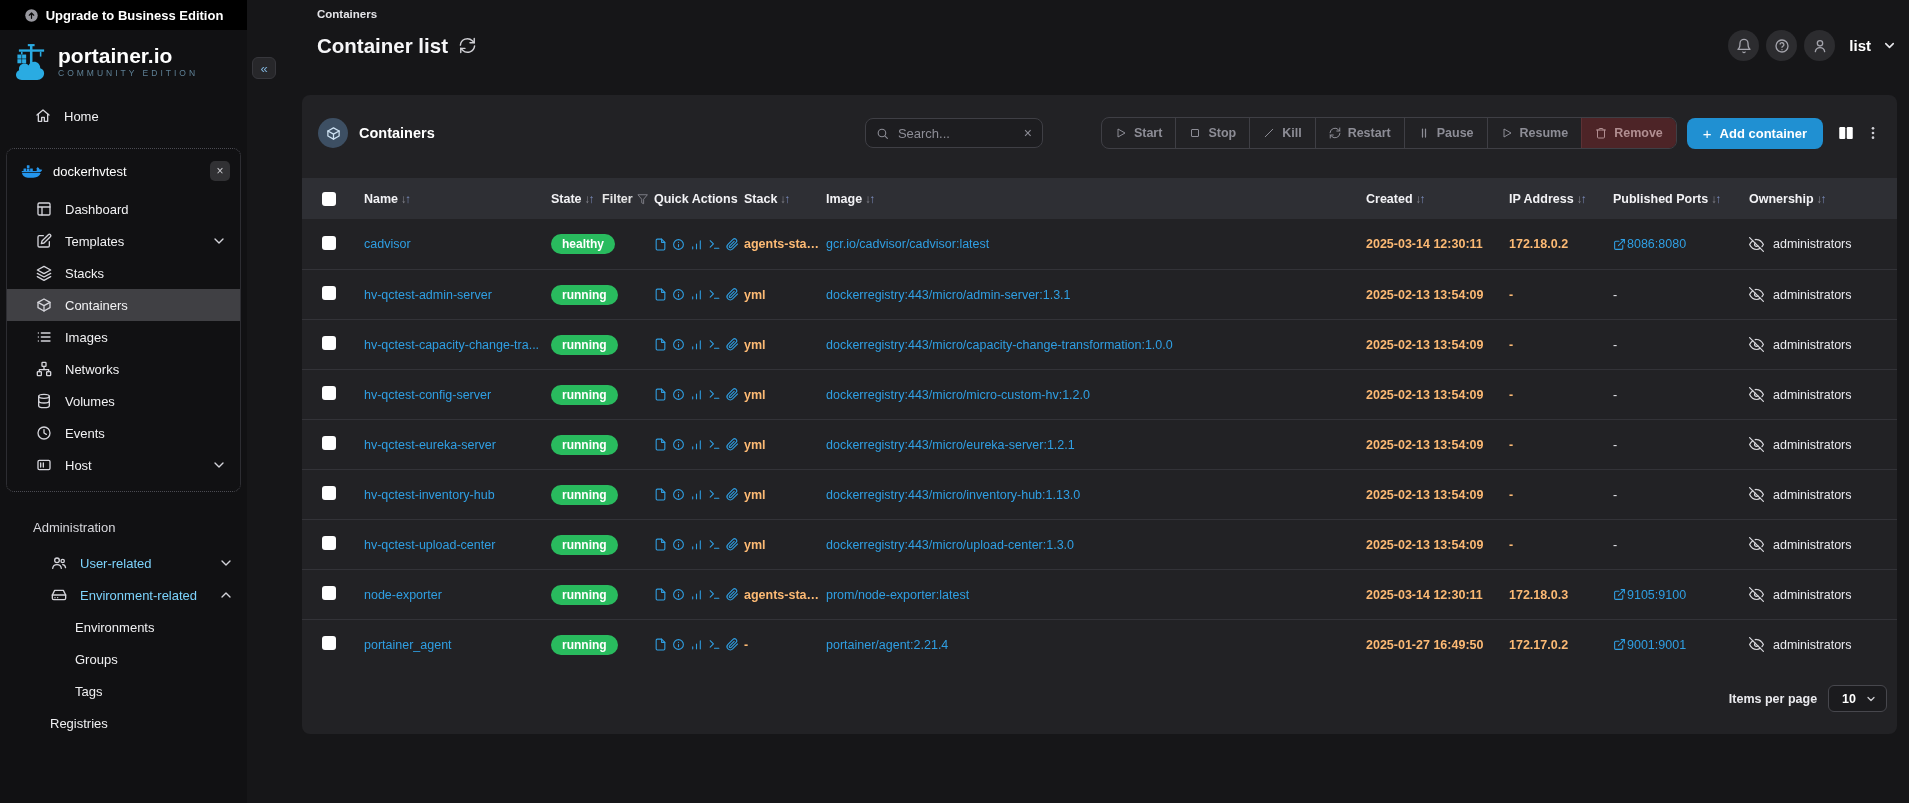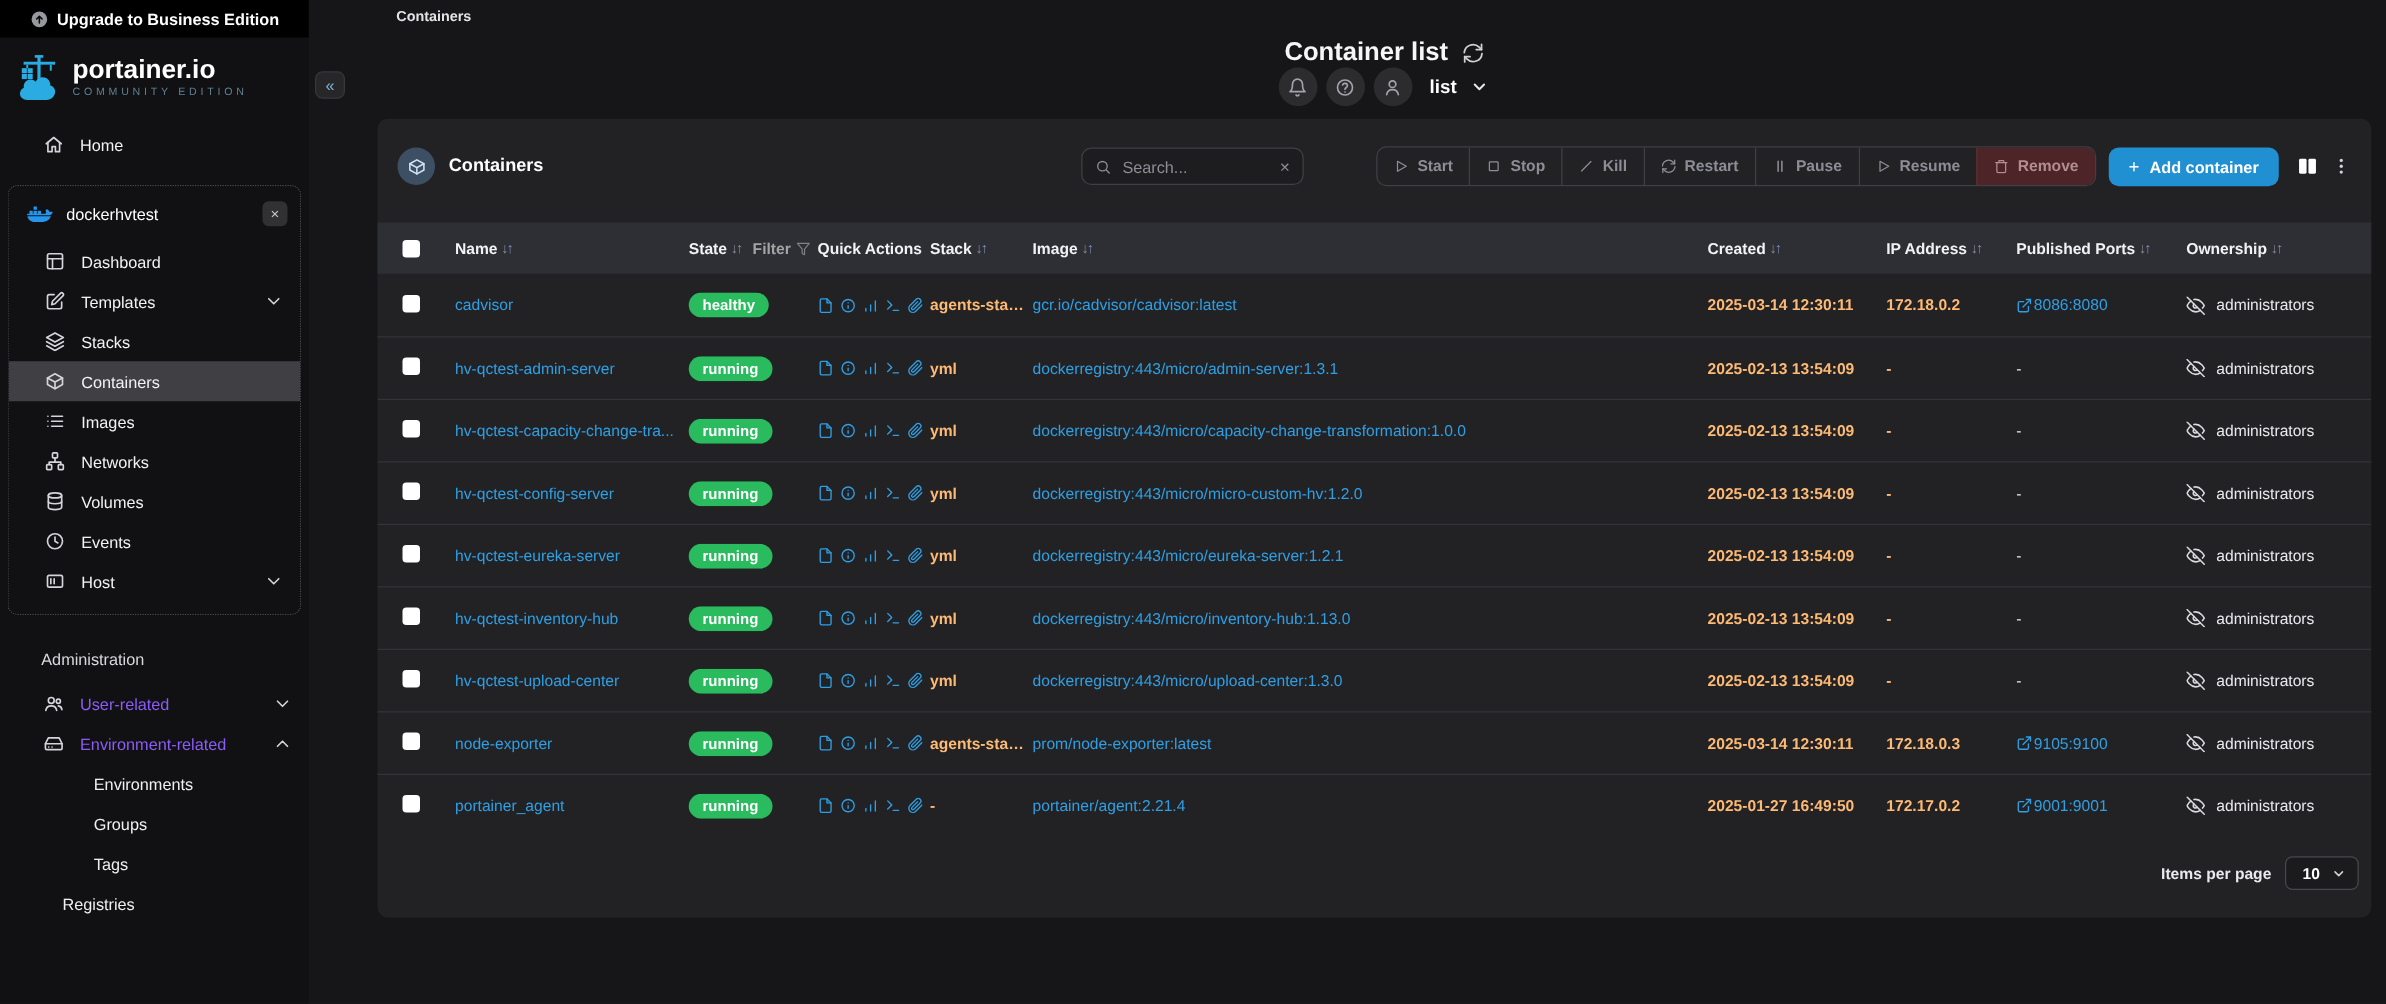--- a/index.html
+++ b/index.html
@@ -32,30 +32,30 @@
   .whale-icon { width:22px; height:16px; color:#2496ed; }
   .env-close { margin-left:auto; width:20px; height:20px; border-radius:5px; background:#313134; color:#c9c9ce;
                display:flex; align-items:center; justify-content:center; font-size:12px; cursor:pointer; }
   .env-item { display:flex; align-items:center; gap:13px; height:32px; padding-left:29px;
               font-size:13px; color:#f2f2f4; cursor:pointer; }
   .env-item svg { width:16px; height:16px; flex:0 0 16px; color:#d4d4da; }
   .env-item.active { background:#404044; }
   .chev { margin-left:auto; margin-right:13px; width:14px; height:14px; color:#cfcfd4; }
   .chev.up { transform:rotate(180deg); }
   .admin-label { margin:28px 0 12px 33px; font-size:13px; color:#d8d8dd; }
-  .admin-item { display:flex; align-items:center; gap:13px; height:32px; padding-left:35px;
-                font-size:13px; color:#8b5cf6; cursor:pointer; }
+  .admin-item { display:flex; align-items:center; gap:13px; height:32px; padding-left:51px;
+                font-size:13px; color:#7dd3fc; cursor:pointer; }
   .admin-item svg { width:16px; height:16px; flex:0 0 16px; color:#d4d4da; }
   .sub-item { display:flex; align-items:center; height:32px; padding-left:75px; font-size:13px; color:#f0f0f2; cursor:pointer; }
   .lone-item { display:flex; align-items:center; height:32px; padding-left:50px; font-size:13px; color:#f0f0f2; cursor:pointer; }
 
   
   main { flex:1; padding:8px 12px 0 55px; position:relative; min-width:0; }
   .breadcrumb { margin-left:15px; font-size:11.5px; font-weight:700; color:#e4e4e8; }
-  .title-row { display:flex; align-items:center; justify-content:space-between; margin:10px 0 0 15px; height:31px;flex-direction:column; }
+  .title-row { display:flex; align-items:center; justify-content:space-between; margin:10px 0 0 15px; height:31px; }
   .title-left { display:flex; align-items:center; gap:11px; }
   h1 { font-size:20.5px; font-weight:700; margin:0; color:#f6f6f8; }
   .refresh-btn { width:17px; height:17px; color:#cfcfd4; cursor:pointer; }
   .hdr-right { display:flex; align-items:center; gap:7px; }
   .circle { width:31px; height:31px; border-radius:50%; background:#2c2c2f; display:flex; align-items:center; justify-content:center; cursor:pointer; }
   .circle svg { width:16px; height:16px; color:#a3a3ab; }
   .admin-name { font-size:15px; font-weight:700; color:#fff; margin-left:7px; cursor:pointer; }
   .hdr-chev { width:15px; height:15px; color:#e8e8ec; margin-left:4px; cursor:pointer; }
 
   
@@ -87,21 +87,21 @@
   .kebab-icon { width:16px; height:16px; color:#d0d0d6; cursor:pointer; }
 
   
   .table { margin-top:29px; --cols:56px 187px 103px 90px 82px 540px 143px 104px 136px 1fr; }
   .thead { display:grid; grid-template-columns:var(--cols); height:41px; align-items:center;
            background:#2e2f34; font-size:12.5px; font-weight:700; color:#f2f2f5; }
   .th { padding-left:6px; display:flex; align-items:center; white-space:nowrap; cursor:pointer; }
   .th-cb { padding-left:20px; }
   .sort { margin-left:3px; font-size:11.5px; letter-spacing:-1.5px; font-weight:400; }
   .sort .dn { color:#8a8a93; } .sort .up { color:#7d8fc0; }
-  .filter-lab { color:#a3a3a3; font-weight:600; margin-left:9px; }
+  .filter-lab { color:#e5e5e5; font-weight:600; margin-left:9px; }
   .funnel { width:12px; height:12px; color:#808089; margin-left:4px; }
   .tr { display:grid; grid-template-columns:var(--cols); height:50px; align-items:center; }
   .tr + .tr { border-top:1px solid #333338; }
   .td { padding-left:6px; font-size:12.5px; color:#e9e9ee; white-space:nowrap; overflow:hidden; text-overflow:ellipsis; }
   .td-cb { padding-left:20px; overflow:visible; }
   .cb { display:inline-block; width:14px; height:14px; background:#fff; border-radius:3px; cursor:pointer; }
   .link { color:#2f9fe3; text-decoration:none; cursor:pointer; }
   .badge { display:inline-block; background:#29bb5e; color:#fff; font-size:12px; font-weight:700;
            padding:3px 11px; border-radius:11px; }
   .qa { display:flex; gap:5px; align-items:center; }

